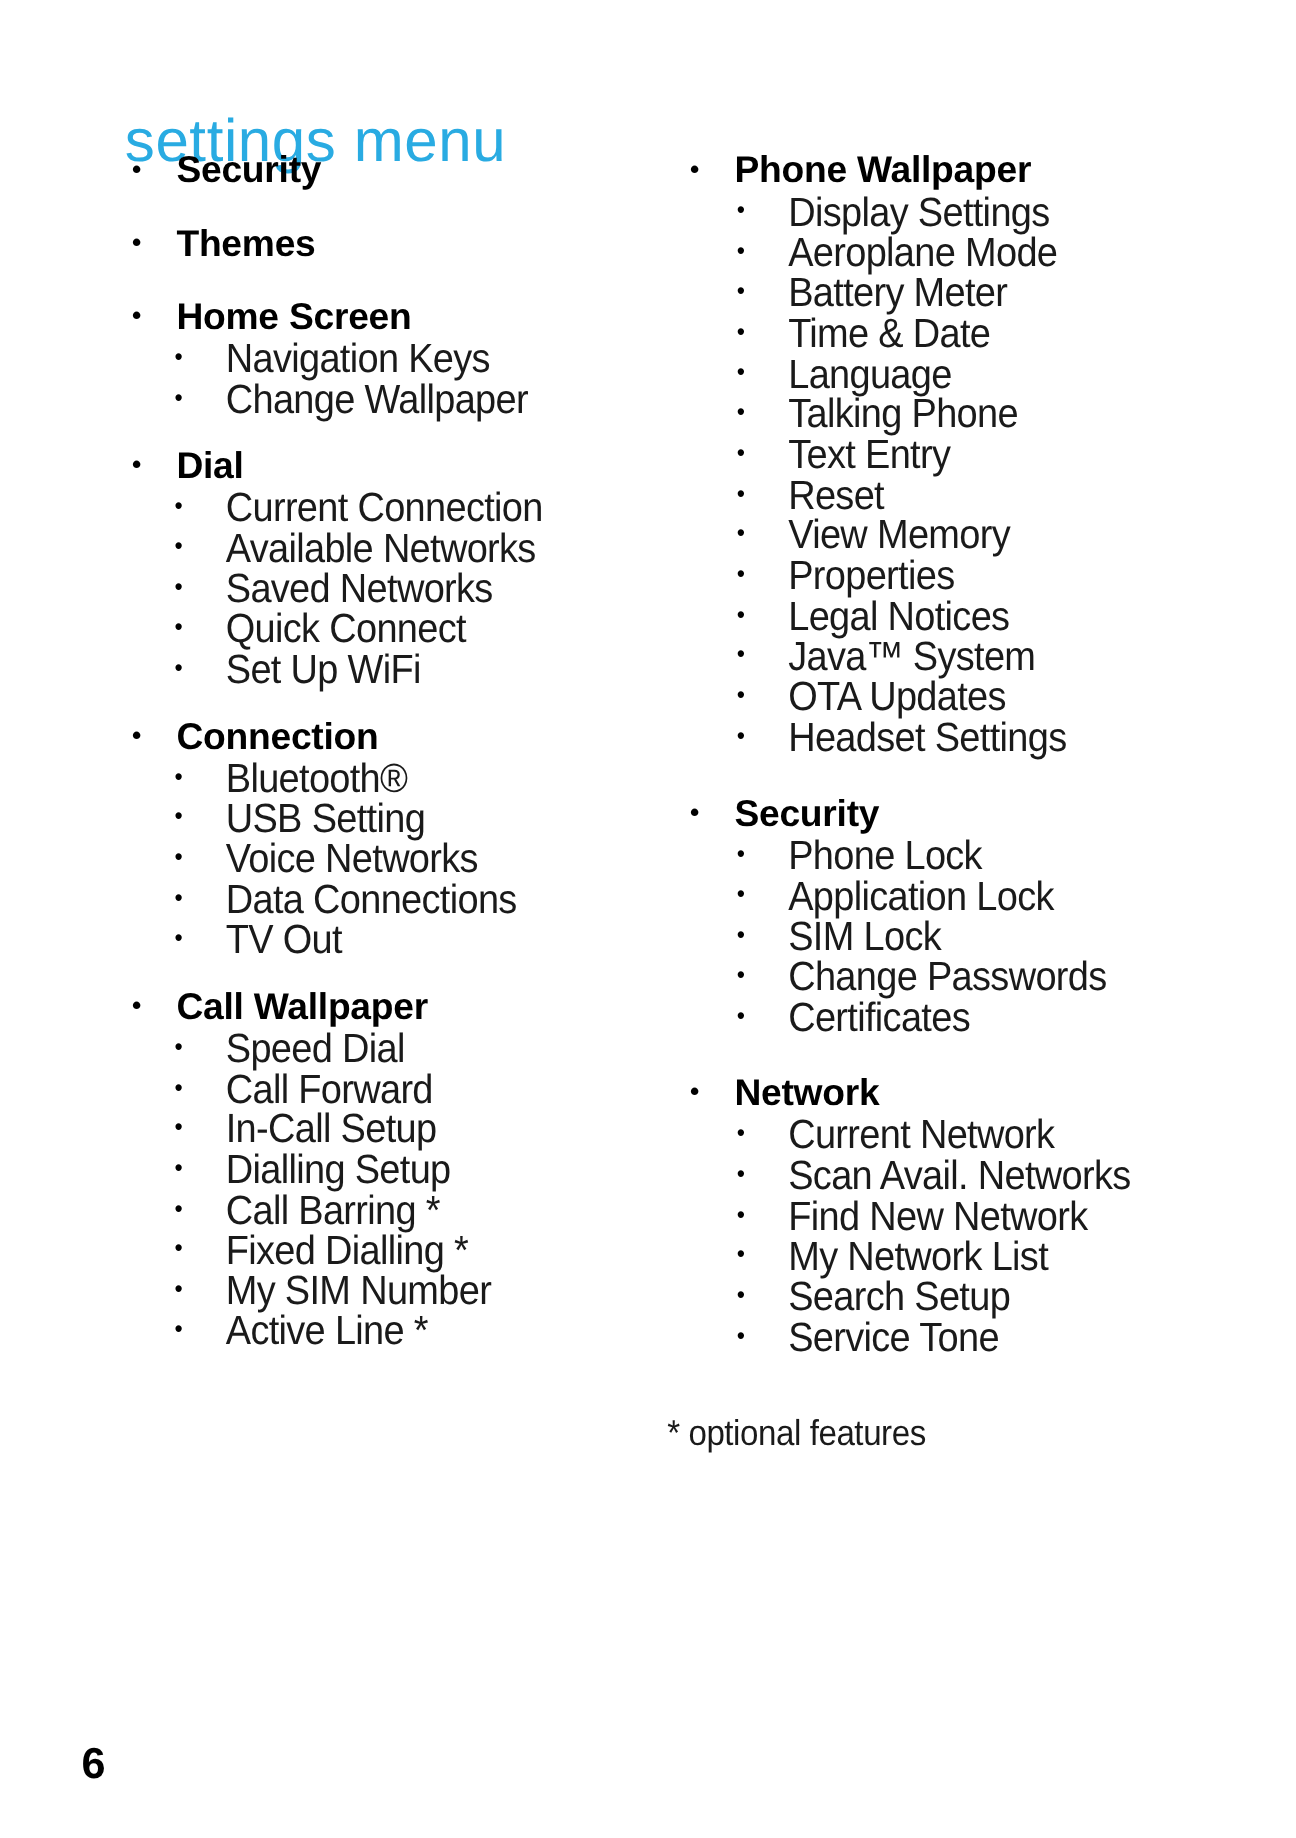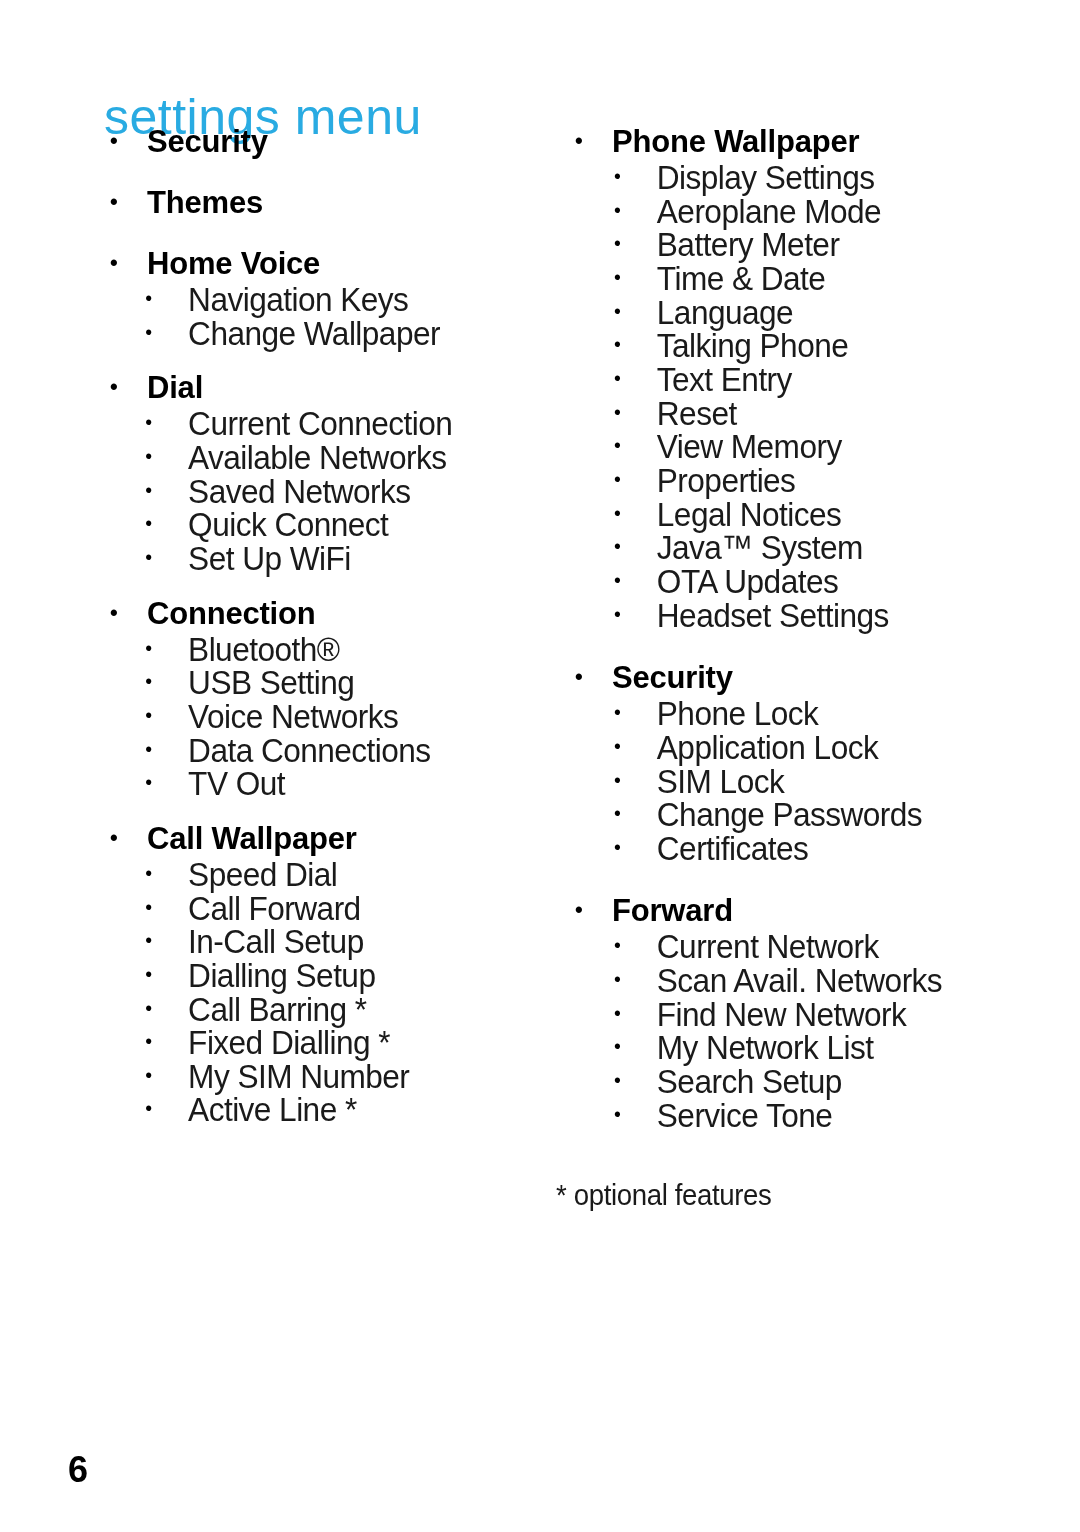--- a/index.html
+++ b/index.html
@@ -149,21 +149,21 @@
       </div>
       <div class="group solo">
         <div class="l1">
           <span class="bullet">•</span>
           <span class="label">Themes</span>
         </div>
       </div>
       <div class="group">
         <div class="l1">
           <span class="bullet">•</span>
-          <span class="label">Home Voice</span>
+          <span class="label">Home Screen</span>
         </div>
         <ul class="sublist">
           <li class="l2">
             <span class="bullet">•</span>
             <span class="label">Navigation Keys</span>
           </li>
           <li class="l2">
             <span class="bullet">•</span>
             <span class="label">Change Wallpaper</span>
           </li>
@@ -355,21 +355,21 @@
           </li>
           <li class="l2">
             <span class="bullet">•</span>
             <span class="label">Certificates</span>
           </li>
         </ul>
       </div>
       <div class="group">
         <div class="l1">
           <span class="bullet">•</span>
-          <span class="label">Forward</span>
+          <span class="label">Network</span>
         </div>
         <ul class="sublist">
           <li class="l2">
             <span class="bullet">•</span>
             <span class="label">Current Network</span>
           </li>
           <li class="l2">
             <span class="bullet">•</span>
             <span class="label">Scan Avail. Networks</span>
           </li>

